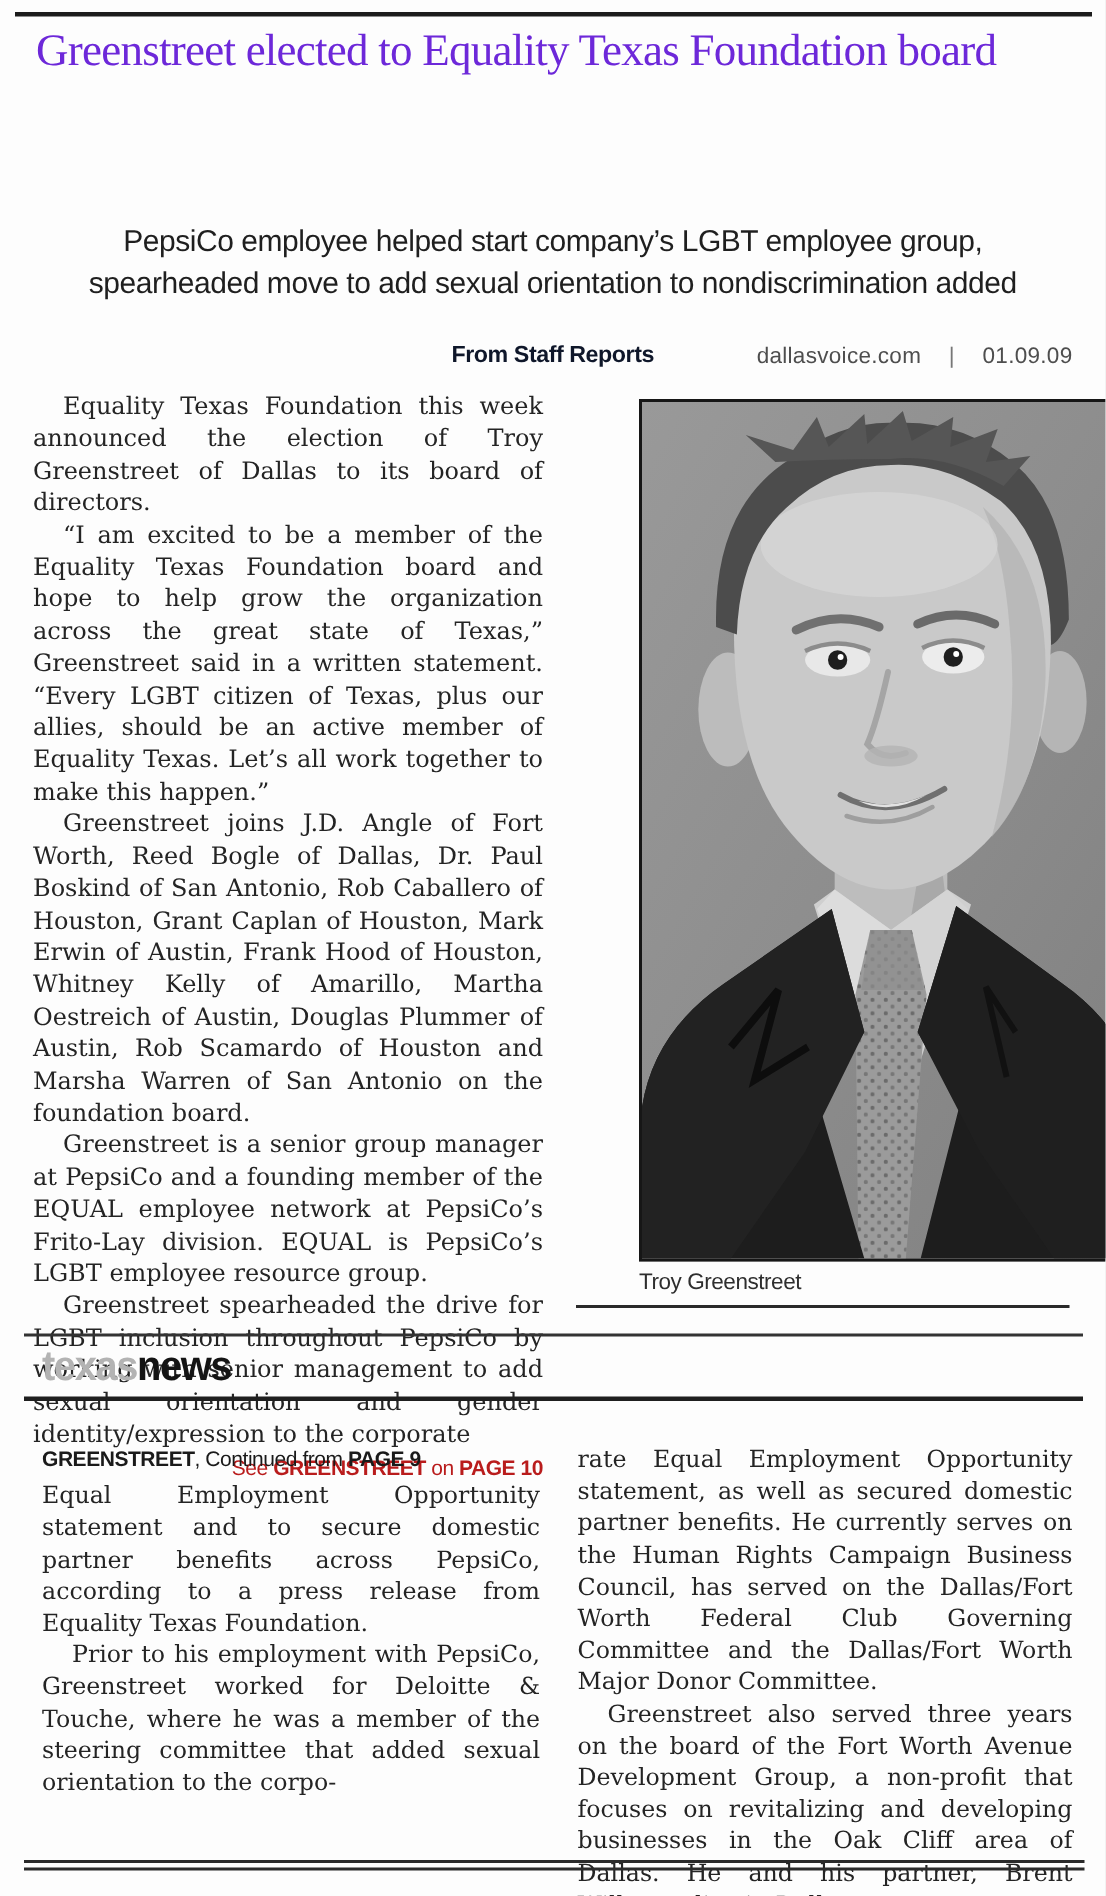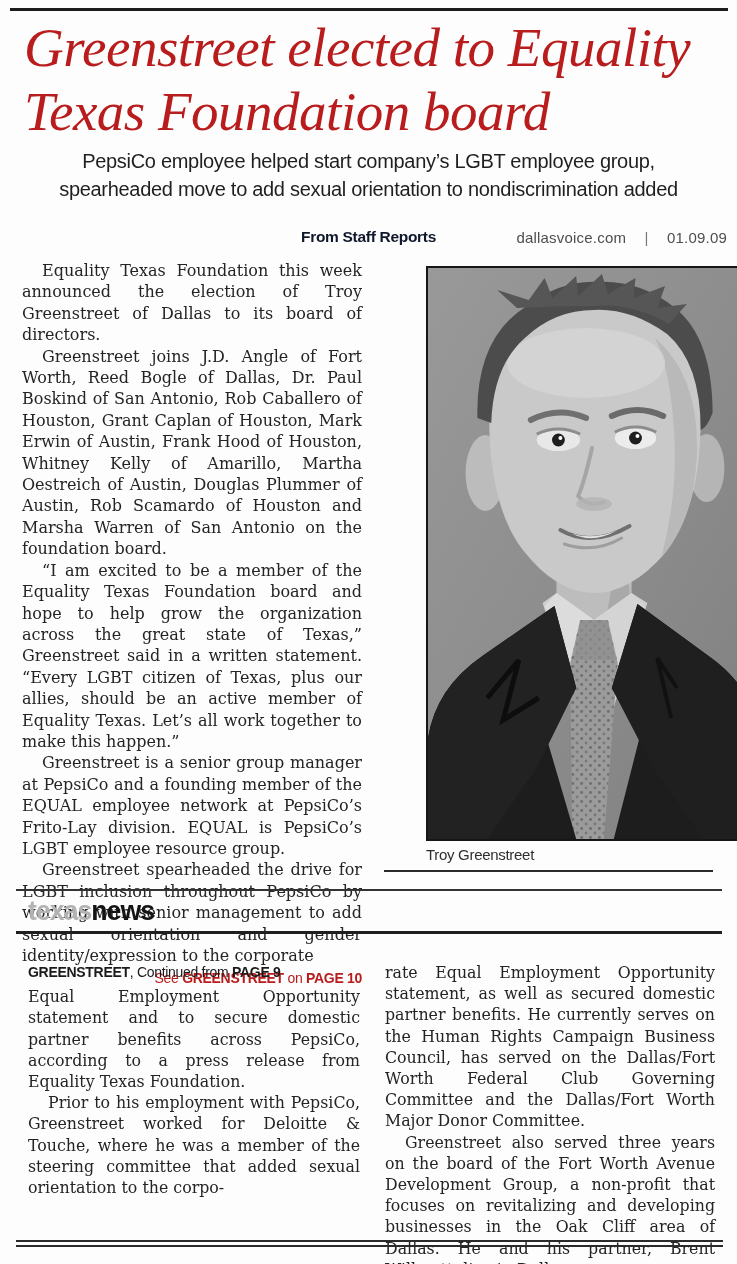--- a/index.html
+++ b/index.html
@@ -6,35 +6,35 @@
   html,body { background:#e9e9e9; }
   .page {
     position:relative; width:737px; height:1264px;
     background:#fdfdfd; margin:0 auto; overflow:hidden;
     color:#222; font-family:"DejaVu Serif", serif;
   }
   .rule { position:absolute; background:#1c1c1c; }
   .headline {
     position:absolute; left:24px; top:16px; width:700px;
     font-family:"Liberation Serif","DejaVu Serif",serif;
-    font-size:55px; line-height:1.17; font-weight:normal;
-    letter-spacing:-0.5px; color:#b91c1c;font-style:italic;
+    font-size:30px; line-height:1.17; font-weight:normal;
+    letter-spacing:-0.5px; color:#6d28d9;
   }
   .deck {
     position:absolute; left:14px; top:148px; width:709px;
     text-align:center; font-family:"Liberation Sans",sans-serif;
     font-size:20px; line-height:1.38; color:#1f1f1f; letter-spacing:-0.3px;
   }
   .byline-row {
     position:absolute; left:0; top:228px; width:737px; height:20px;
     font-family:"Liberation Sans",sans-serif; font-size:15.5px;
   }
   .byline { position:absolute; left:0; width:100%; text-align:center;
     font-weight:bold; letter-spacing:-0.3px; color:#0f172a; }
-  .site-date { position:absolute; right:10px; top:1px; color:#4e4e4e;
+  .site-date { position:absolute; right:22px; top:1px; color:#4e4e4e;
     letter-spacing:0.2px; font-size:15px; }
   .site-date .sep { margin:0 14px; color:#777; }
   .col-left {
     position:absolute; left:22px; top:260px; width:340px;
     font-size:16px; line-height:21.4px; text-align:justify; color:#242424;
   }
   .col-left p.indent, .cont p.indent { text-indent:20px; }
   .jump-line {
     text-align:right; font-family:"Liberation Sans",sans-serif;
     font-size:14px; margin-top:2px; color:#b91c1c; letter-spacing:-0.3px;
@@ -89,22 +89,22 @@
     <div class="byline">From Staff Reports</div>
     <div class="site-date">
       <span>dallasvoice.com</span>
       <span class="sep">|</span>
       <span>01.09.09</span>
     </div>
   </div>
 
   <div class="col-left">
     <p class="indent">Equality Texas Foundation this week announced the election of Troy Greenstreet of Dallas to its board of directors.</p>
+    <p class="indent">“I am excited to be a member of the Equality Texas Foundation board and hope to help grow the organization across the great state of Texas,” Greenstreet said in a written statement. “Every LGBT citizen of Texas, plus our allies, should be an active member of Equality Texas. Let’s all work together to make this happen.”</p>
     <p class="indent">Greenstreet joins J.D. Angle of Fort Worth, Reed Bogle of Dallas, Dr. Paul Boskind of San Antonio, Rob Caballero of Houston, Grant Caplan of Houston, Mark Erwin of Austin, Frank Hood of Houston, Whitney Kelly of Amarillo, Martha Oestreich of Austin, Douglas Plummer of Austin, Rob Scamardo of Houston and Marsha Warren of San Antonio on the foundation board.</p>
-    <p class="indent">“I am excited to be a member of the Equality Texas Foundation board and hope to help grow the organization across the great state of Texas,” Greenstreet said in a written statement. “Every LGBT citizen of Texas, plus our allies, should be an active member of Equality Texas. Let’s all work together to make this happen.”</p>
     <p class="indent">Greenstreet is a senior group manager at PepsiCo and a founding member of the EQUAL employee network at PepsiCo’s Frito-Lay division. EQUAL is PepsiCo’s LGBT employee resource group.</p>
     <p class="indent">Greenstreet spearheaded the drive for LGBT inclusion throughout PepsiCo by working with senior management to add sexual orientation and gender identity/expression to the corporate</p>
     <div class="jump-line">
       <span>See </span><span class="bold-cond">GREENSTREET</span><span> on </span><span class="bold-cond">PAGE 10</span>
     </div>
   </div>
 
   <figure class="figure">
     <div class="photo-frame">
       <svg viewBox="0 0 336 571" preserveAspectRatio="none">

